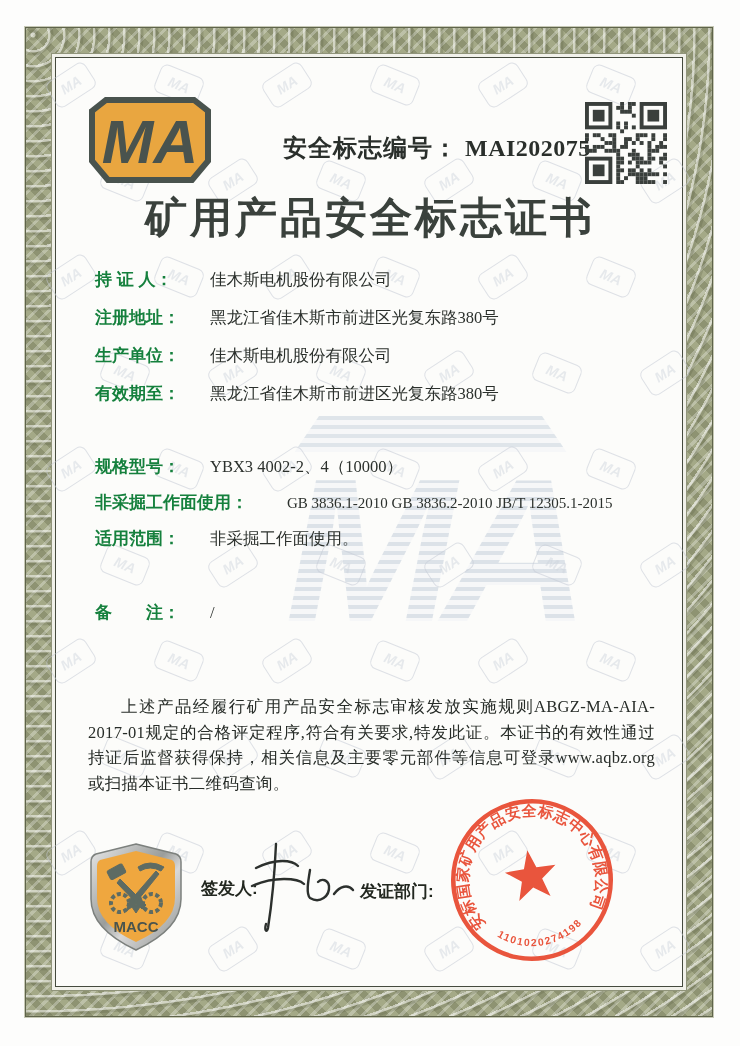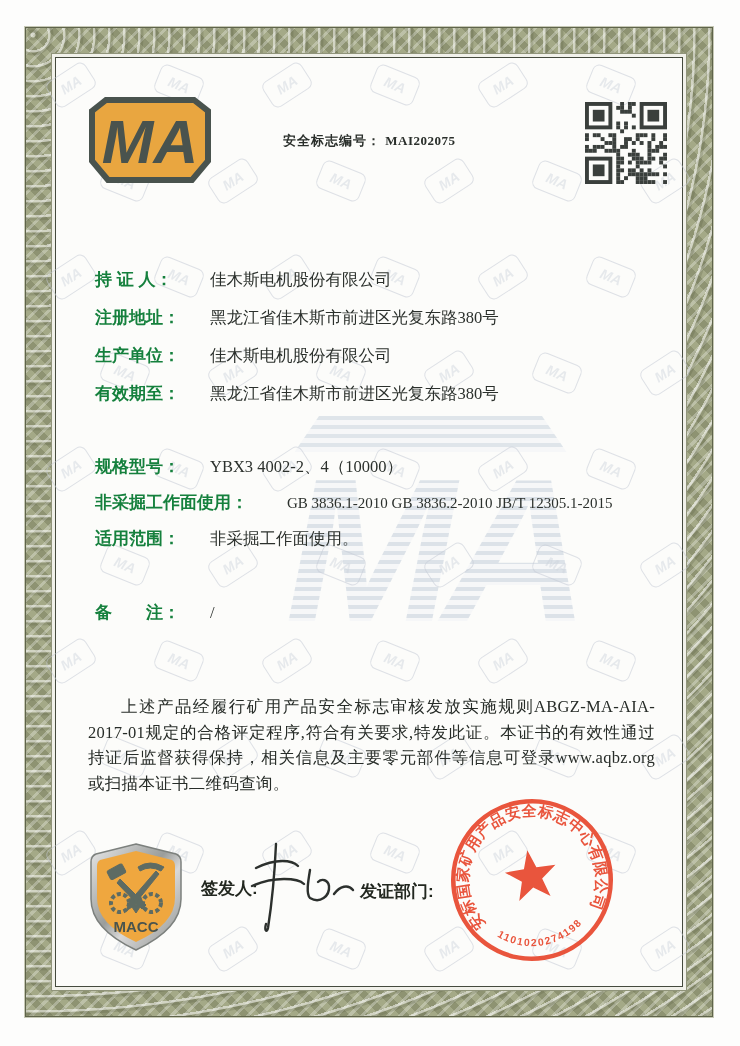--- a/index.html
+++ b/index.html
@@ -46,21 +46,21 @@
     .bigma-text {
       background:repeating-linear-gradient(180deg, #dce2e8 0 4px, #f6f7f8 4px 9px);
       -webkit-background-clip:text; background-clip:text; color:transparent;
     }
   }
 
   .layer { position:absolute; inset:0; z-index:2; }
 
   
   .ma-logo { position:absolute; left:88px; top:97px; }
-  .certno { position:absolute; left:283px; top:132px; font-size:13px; font-weight:bold; color:#2a2f2b; letter-spacing:1px; white-space:nowrap; }
+  .certno { position:absolute; left:283px; top:132px; font-size:24px; font-weight:bold; color:#2a2f2b; letter-spacing:1px; white-space:nowrap; }
   .certno .val { font-weight:bold; letter-spacing:.5px; }
   .qr { position:absolute; left:585px; top:102px; }
 
   .title {
     position:absolute; left:0; top:190px; width:100%; text-align:center;
     font-size:42px; font-weight:900; letter-spacing:3px; color:#3a413c;
   }
 
   
   .row { position:absolute; left:95px; right:70px; height:26px; line-height:26px; white-space:nowrap; }
@@ -298,20 +298,21 @@
         <rect x="1" y="1" width="5" height="5" fill="#fcfcfa"></rect>
         <rect x="2" y="2" width="3" height="3" fill="#3a3f3c"></rect>
         <rect x="14" y="0" width="7" height="7" fill="#3a3f3c"></rect>
         <rect x="15" y="1" width="5" height="5" fill="#fcfcfa"></rect>
         <rect x="16" y="2" width="3" height="3" fill="#3a3f3c"></rect>
         <rect x="0" y="14" width="7" height="7" fill="#3a3f3c"></rect>
         <rect x="1" y="15" width="5" height="5" fill="#fcfcfa"></rect>
         <rect x="2" y="16" width="3" height="3" fill="#3a3f3c"></rect>
       </svg>
 
+    <div class="title">矿用产品安全标志证书</div>
 
     <div class="row" style="top:267px">
       <span class="lab">持 证 人：</span>
       <span class="val">佳木斯电机股份有限公司</span>
     </div>
     <div class="row" style="top:305px">
       <span class="lab">注册地址：</span>
       <span class="val">黑龙江省佳木斯市前进区光复东路380号</span>
     </div>
     <div class="row" style="top:343px">

